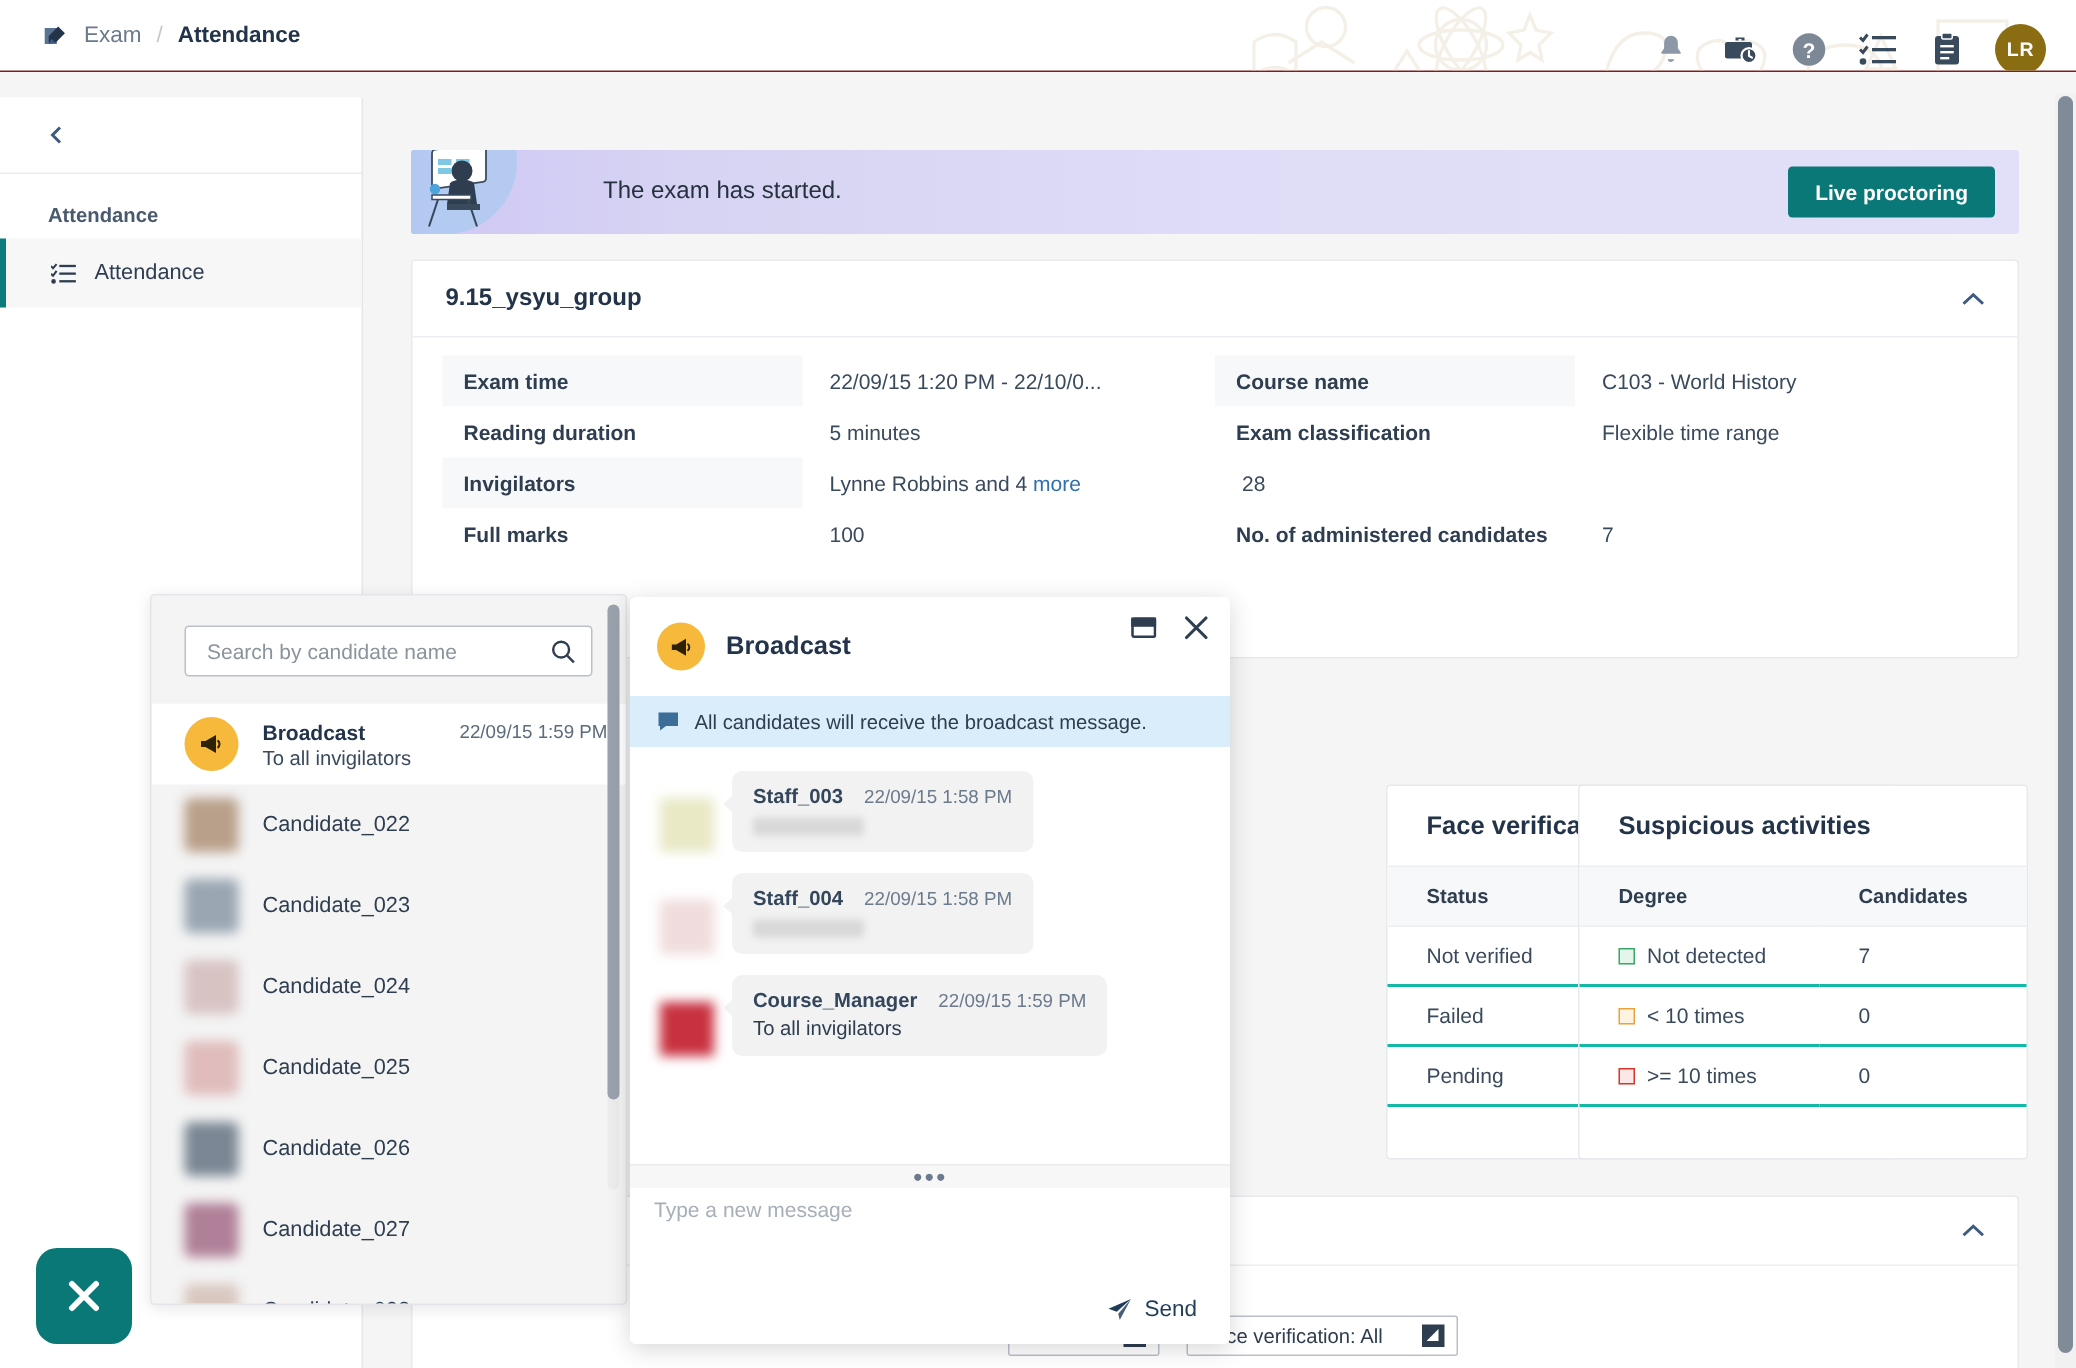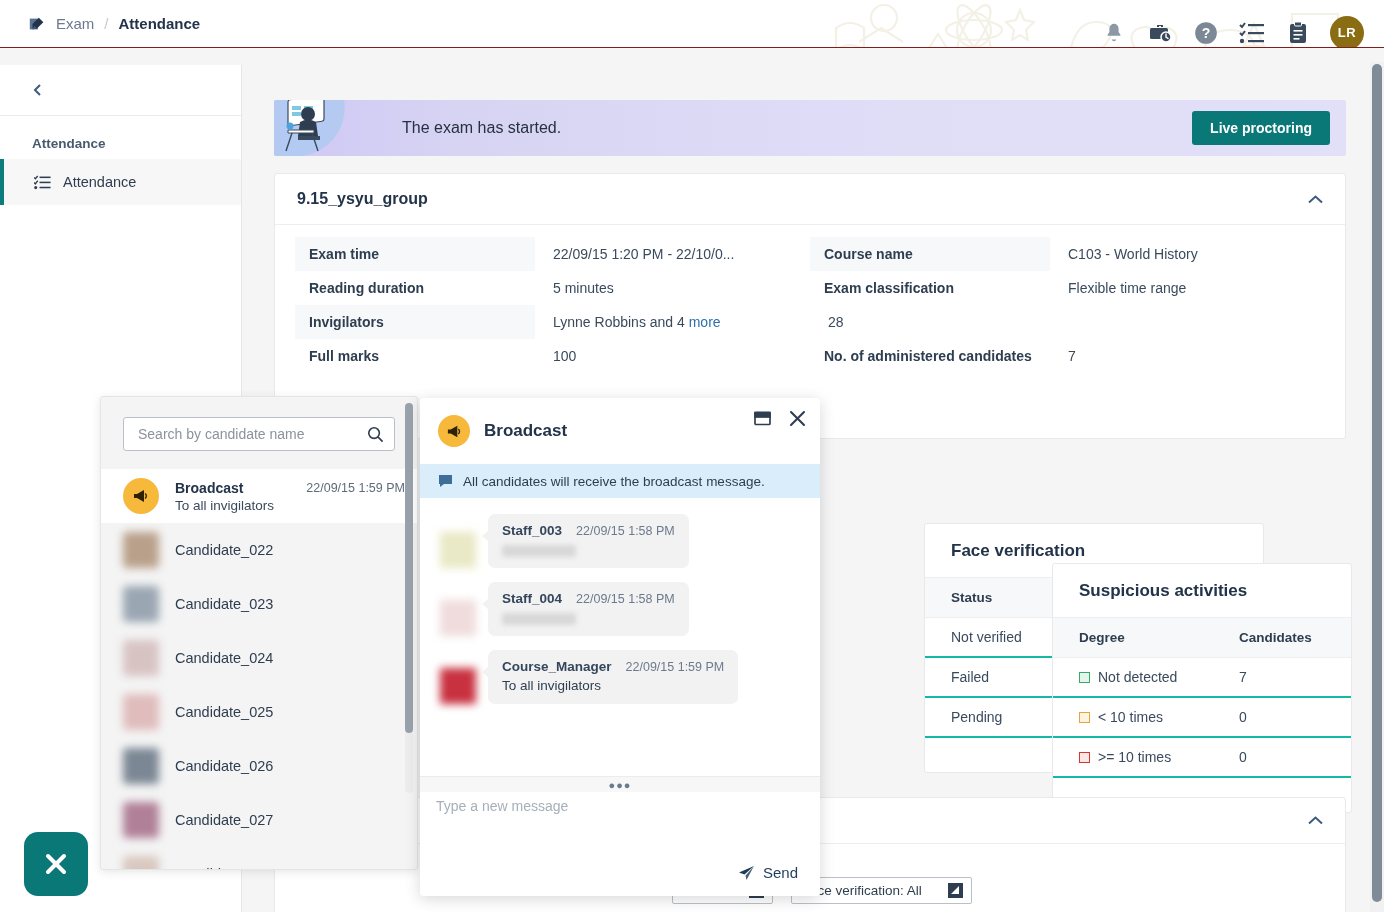--- a/index.html
+++ b/index.html
@@ -98,21 +98,21 @@
   .kv-row:nth-child(odd) .kv-k { background:#f7f8f9; }
   .kv-row:nth-child(even) .kv-k { background:#fff; }
   .kv-k {
     width:240px; height:34px; display:flex; align-items:center;
     padding-left:14px; font-size:14px; font-weight:bold; color:#2e3e50;
   }
   .kv-v { padding-left:18px; font-size:14px; color:#3a4a5d; }
   .lnk { color:#2f6fae; cursor:pointer; }
 
   .card-face { left:682px; top:458px; width:340px; height:250px; }
-  .card-susp { left:810px; top:458px; width:300px; height:250px;margin-top:40px; }
+  .card-susp { left:810px; top:458px; width:300px; height:250px; }
   .panel-head { height:54px; display:flex; align-items:center; padding:0 26px; border-bottom:1px solid #eceef1;}
   .panel-title { font-size:17px; font-weight:bold; color:#22334a; }
   .ptable { width:100%; border-collapse:collapse; }
   .ptable th {
     background:#f7f8f9; text-align:left; font-size:13.5px; font-weight:bold;
     color:#2e3e50; padding:12px 0 12px 26px; border-bottom:1px solid #eceef1;
   }
   .ptable td {
     font-size:14px; color:#3a4a5d; padding:11px 0 11px 26px;
     border-bottom:2px solid #14b8a6;

